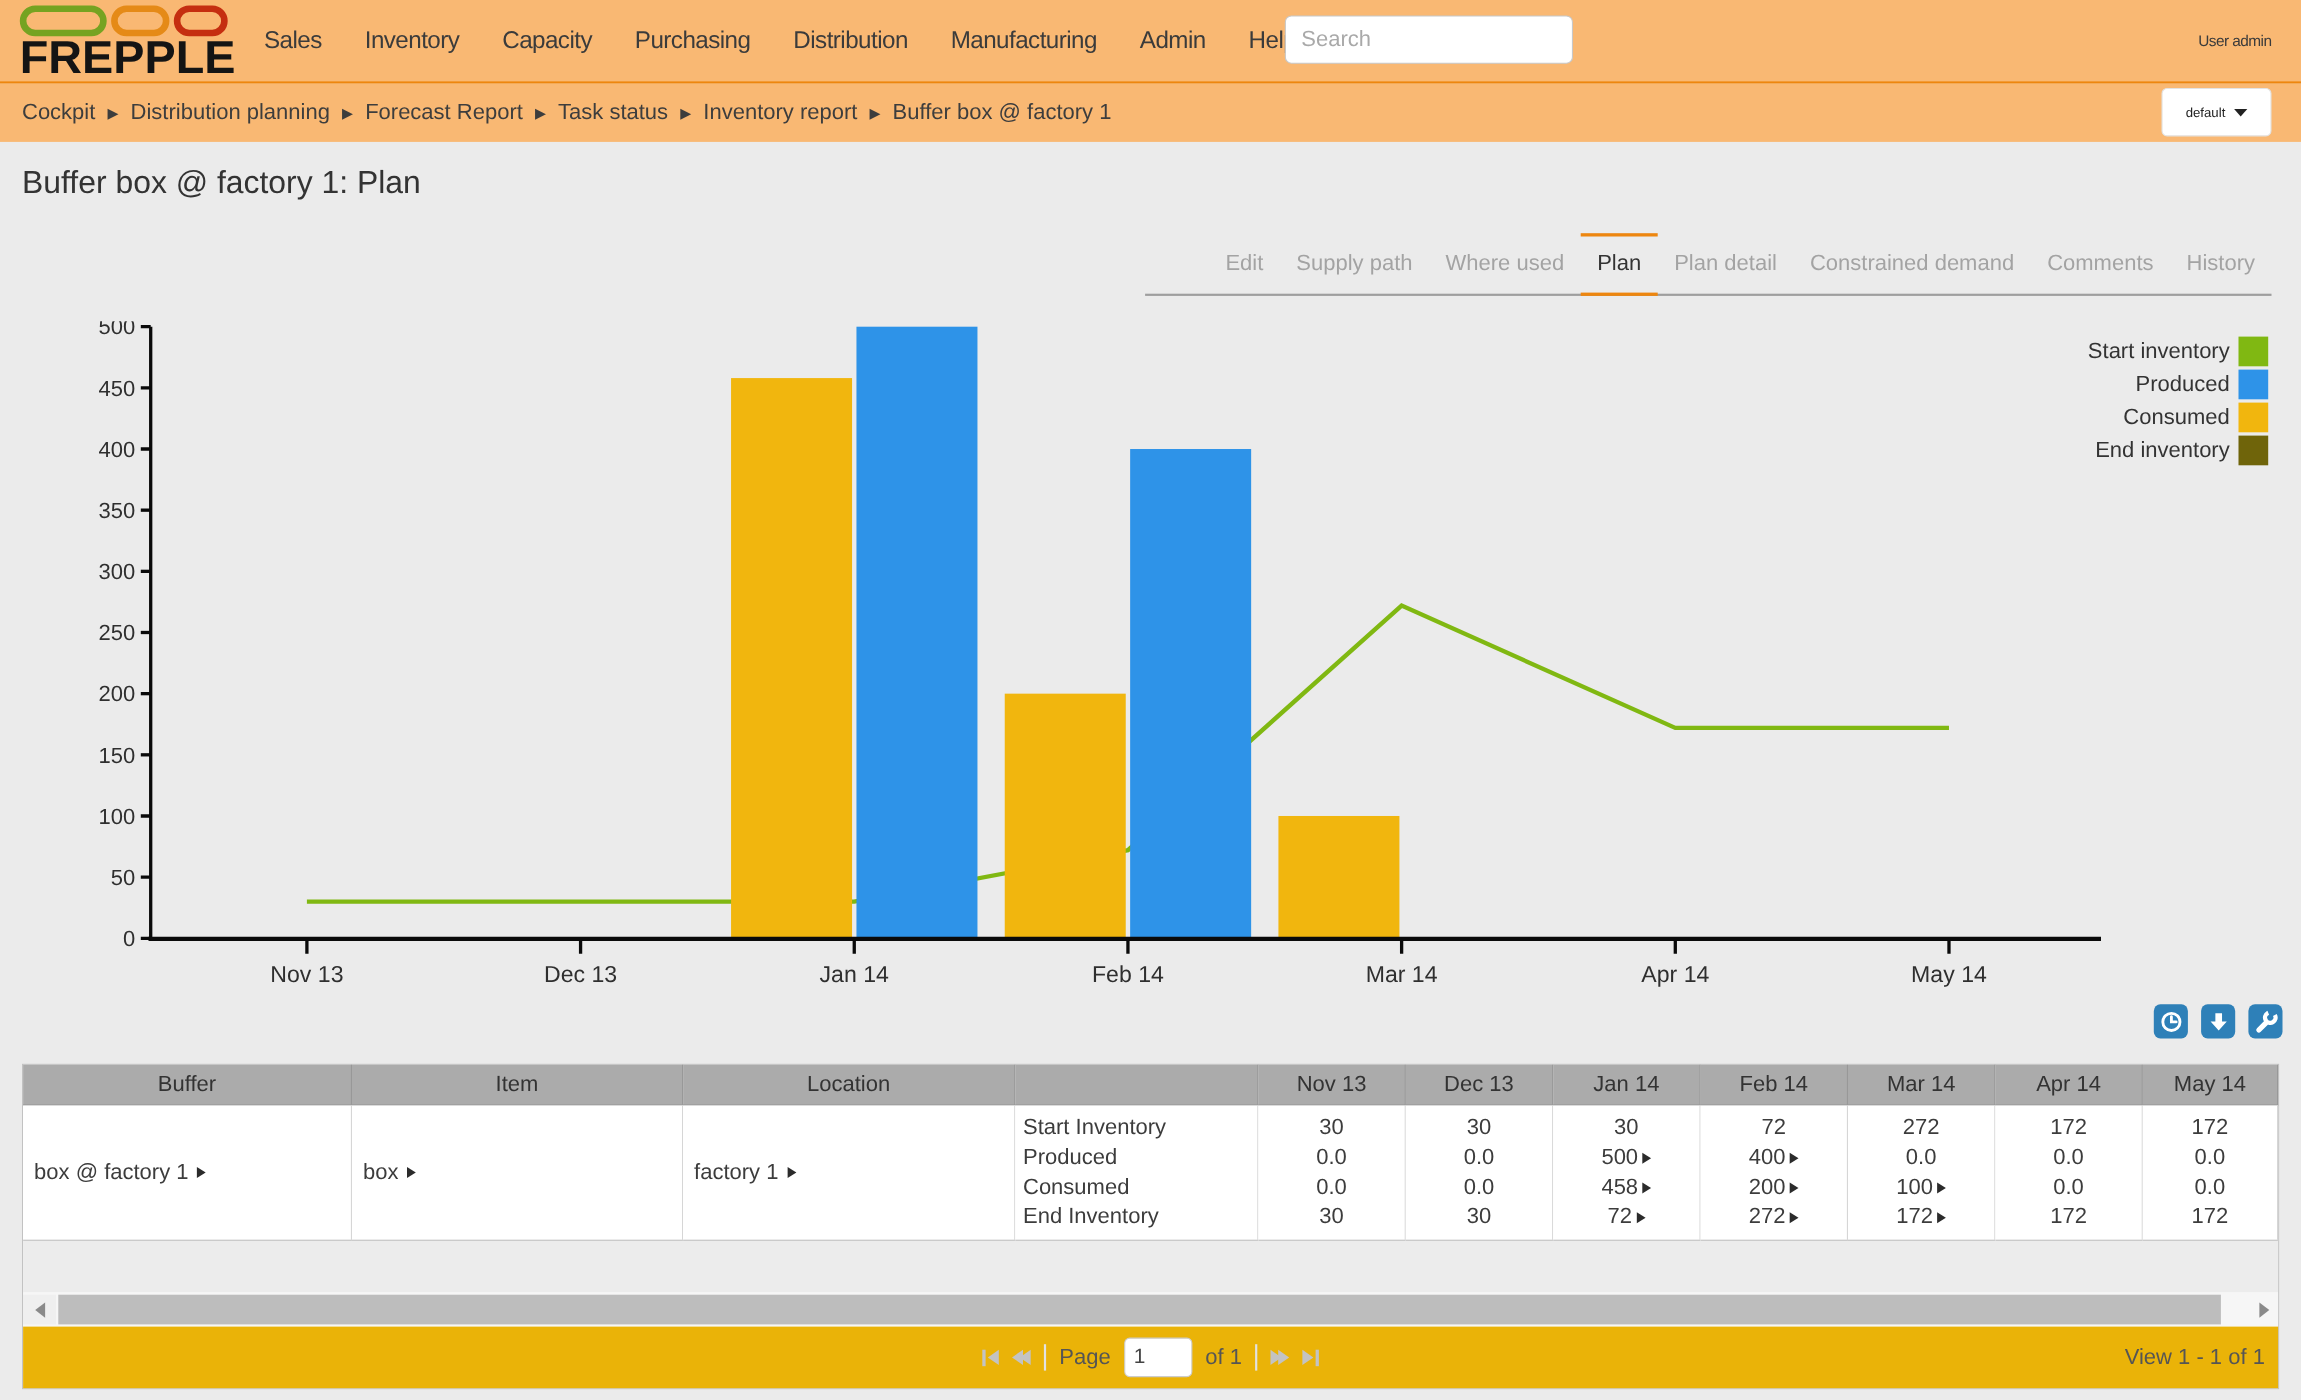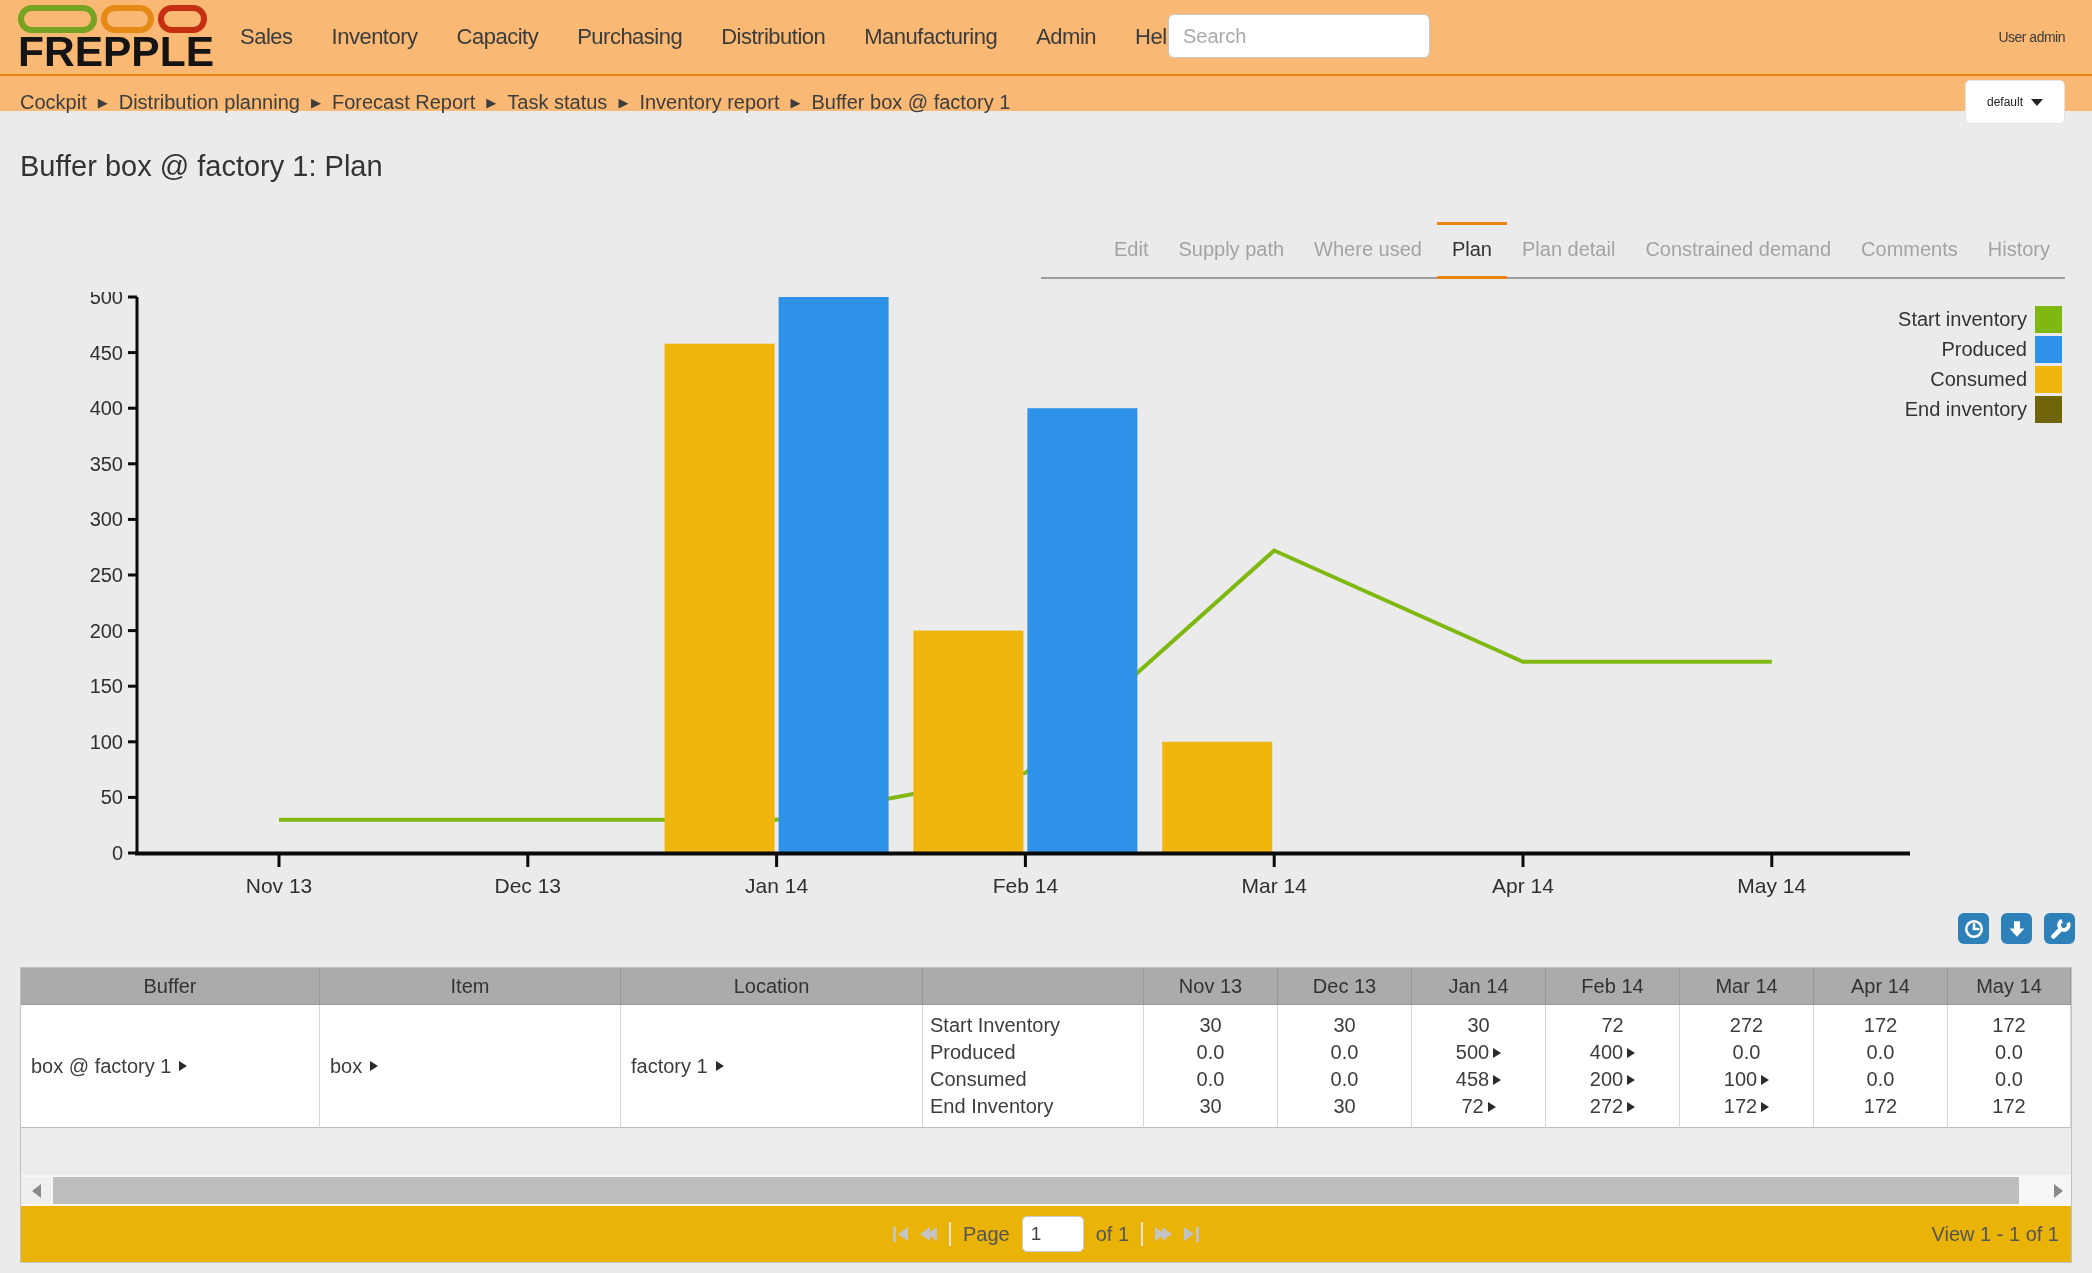--- a/index.html
+++ b/index.html
@@ -8,30 +8,30 @@
   
   .topnav{position:absolute;left:0;top:0;width:2092px;height:74px;background:#f9b873;border-bottom:2px solid #ed860f;}
   .logo{position:absolute;left:12px;top:4px;}
   .mainmenu{position:absolute;left:240px;top:0;height:74px;display:flex;align-items:center;gap:39px;}
   .mainmenu .mi{font-size:22px;color:#3b3b3b;letter-spacing:-0.5px;cursor:pointer;white-space:nowrap;}
   .searchbox{position:absolute;left:1148px;top:14px;width:262px;height:44px;box-sizing:border-box;border:1px solid #c8c8c8;border-radius:6px;background:#fff;font-size:20px;color:#333;padding:0 14px;outline:none;margin-left:20px;}
   .searchbox::placeholder{color:#a9a9a9;}
   .useradmin{position:absolute;right:27px;top:0;height:74px;display:flex;align-items:center;font-size:14px;color:#3b3b3b;letter-spacing:-0.5px;cursor:pointer;}
 
   
-  .crumbbar{position:absolute;left:0;top:76px;width:2092px;height:35px;background:#f9b873;}
+  .crumbbar{position:absolute;left:0;top:76px;width:2092px;height:53px;background:#f9b873;}
   .crumbs{position:absolute;left:20px;top:0;height:53px;display:flex;align-items:center;font-size:20px;color:#3d3d3d;}
   .crumbs .ci{cursor:pointer;white-space:nowrap;}
   .crumbs .csep{margin:0 11px;font-size:13px;color:#3d3d3d;}
   .viewbtn{position:absolute;right:27px;top:4px;height:44px;min-width:100px;background:#fff;border:1px solid #e3e3e3;border-radius:5px;display:flex;align-items:center;justify-content:center;gap:8px;font-size:12px;color:#222;cursor:pointer;box-sizing:border-box;padding:0 12px;}
   .caret-down{width:0;height:0;border-left:6px solid transparent;border-right:6px solid transparent;border-top:7px solid #222;}
 
   
   .pagetitle{position:absolute;left:20px;top:150px;font-size:29px;color:#333;}
-  .tabs{position:absolute;right:27px;top:222px;display:flex;align-items:stretch;height:55px;border-bottom:2px solid #9e9e9e;padding-left:58px;}
+  .tabs{position:absolute;right:27px;top:212px;display:flex;align-items:stretch;height:55px;border-bottom:2px solid #9e9e9e;padding-left:58px;}
   .tab{padding:0 15px;line-height:49px;font-size:20px;color:#a3a3a3;border-top:3px solid transparent;border-bottom:3px solid transparent;cursor:pointer;white-space:nowrap;}
   .tab.active{color:#333;border-top-color:#ed860f;border-bottom-color:#ed860f;margin-bottom:-2px;}
 
   
   .chartsvg{position:absolute;left:0;top:292px;}
   .legend{position:absolute;right:30px;top:306px;display:flex;flex-direction:column;gap:3px;}
   .lrow{display:flex;align-items:center;justify-content:flex-end;height:27px;}
   .lrow .ltxt{font-size:20px;color:#333;}
   .lrow .lsw{width:27px;height:27px;margin-left:8px;}
 

